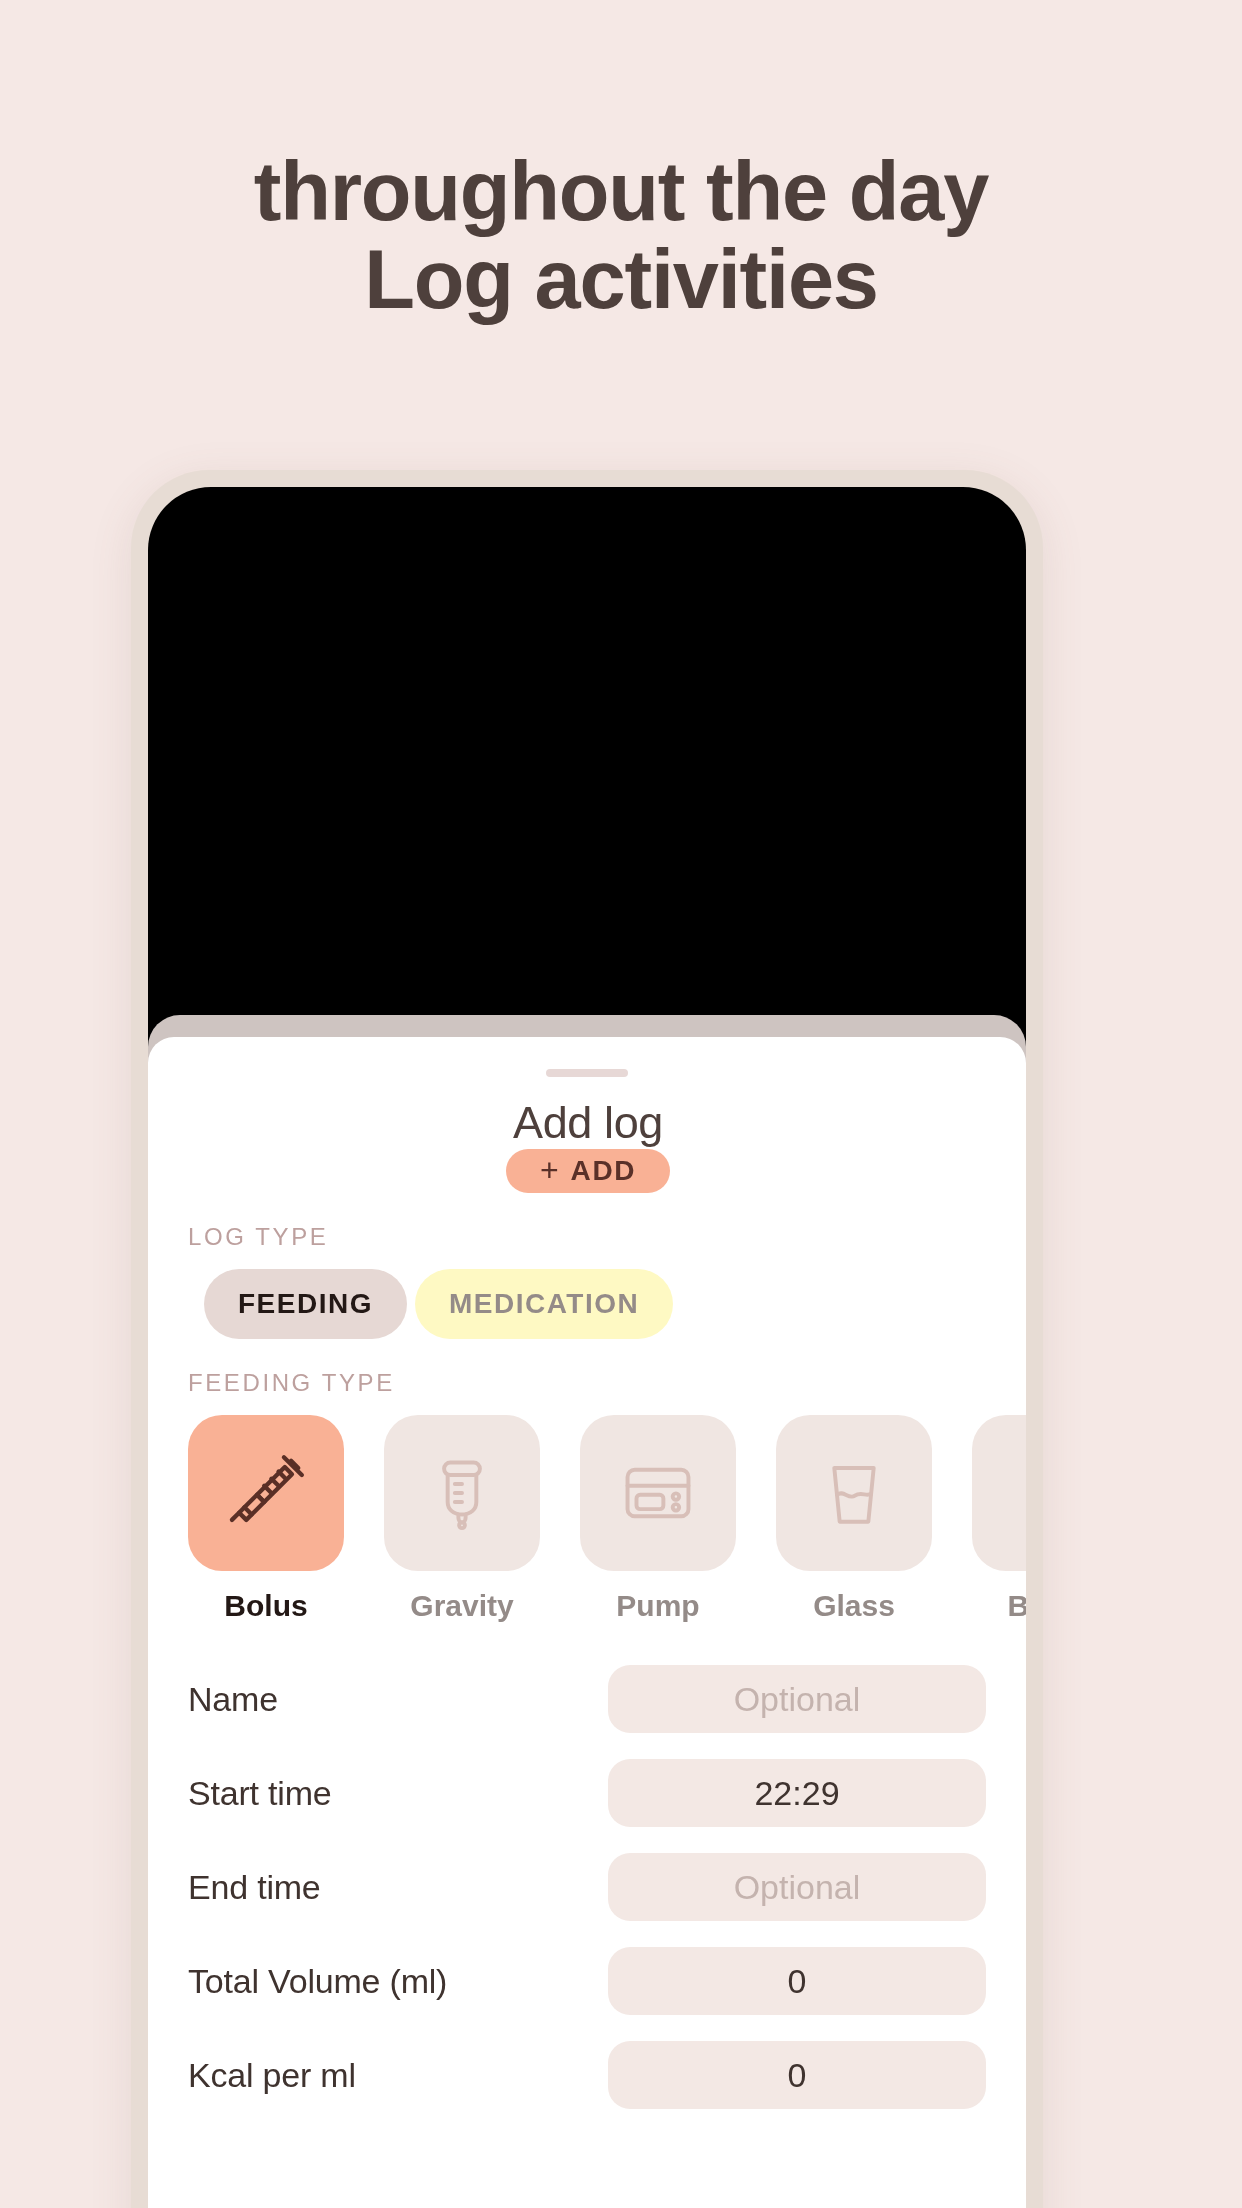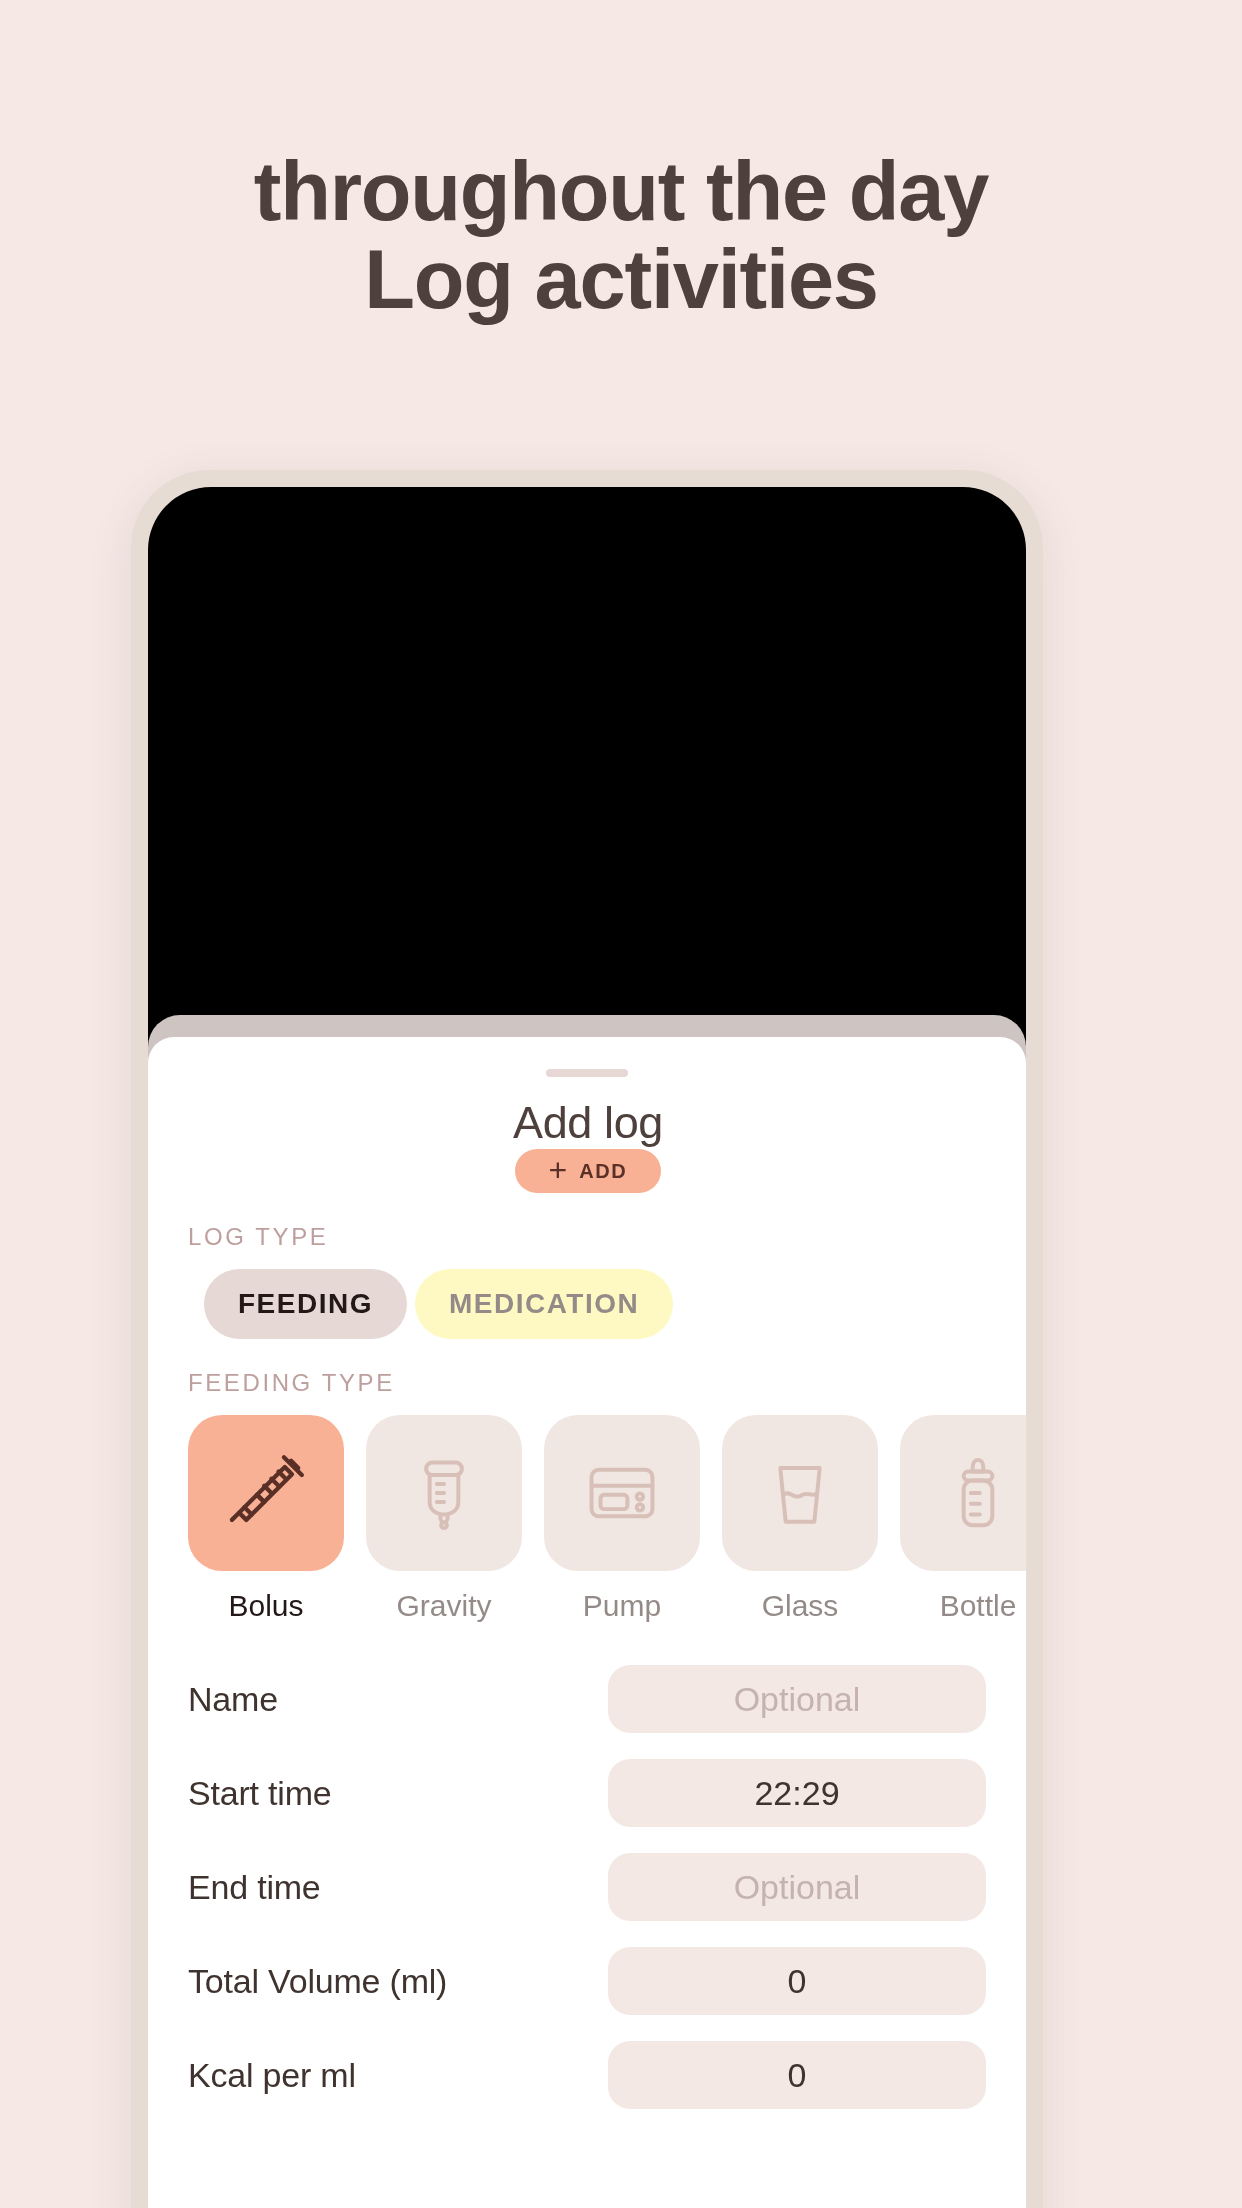--- a/index.html
+++ b/index.html
@@ -125,21 +125,21 @@
   }
   .plus-icon {
     font-size: 32px;
     color: #5a3028;
     line-height: 1;
     font-weight: normal;
     display: block;
     margin-top: -3px;
   }
   .add-label {
-    font-size: 20px;
+    font-size: 28px;
     color: #5a3028;
     font-weight: bold;
     letter-spacing: 1.6px;
   }
 
   
   .section-label {
     padding: 0 40px;
     font-size: 24px;
     letter-spacing: 2.6px;
@@ -170,23 +170,24 @@
     color: #231815;
   }
   .chip.unselected {
     background: #fef9c3;
     color: #948b88;
   }
 
   
   .tiles-row {
     display: flex;
-    gap: 22px;
+    gap: 40px;
     padding: 0 40px;
     overflow: hidden;
+    font-weight: bold;
   }
   .tile-col {
     width: 156px;
     flex: 0 0 156px;
     text-align: center;
   }
   .tile {
     width: 156px;
     height: 156px;
     border-radius: 34px;

